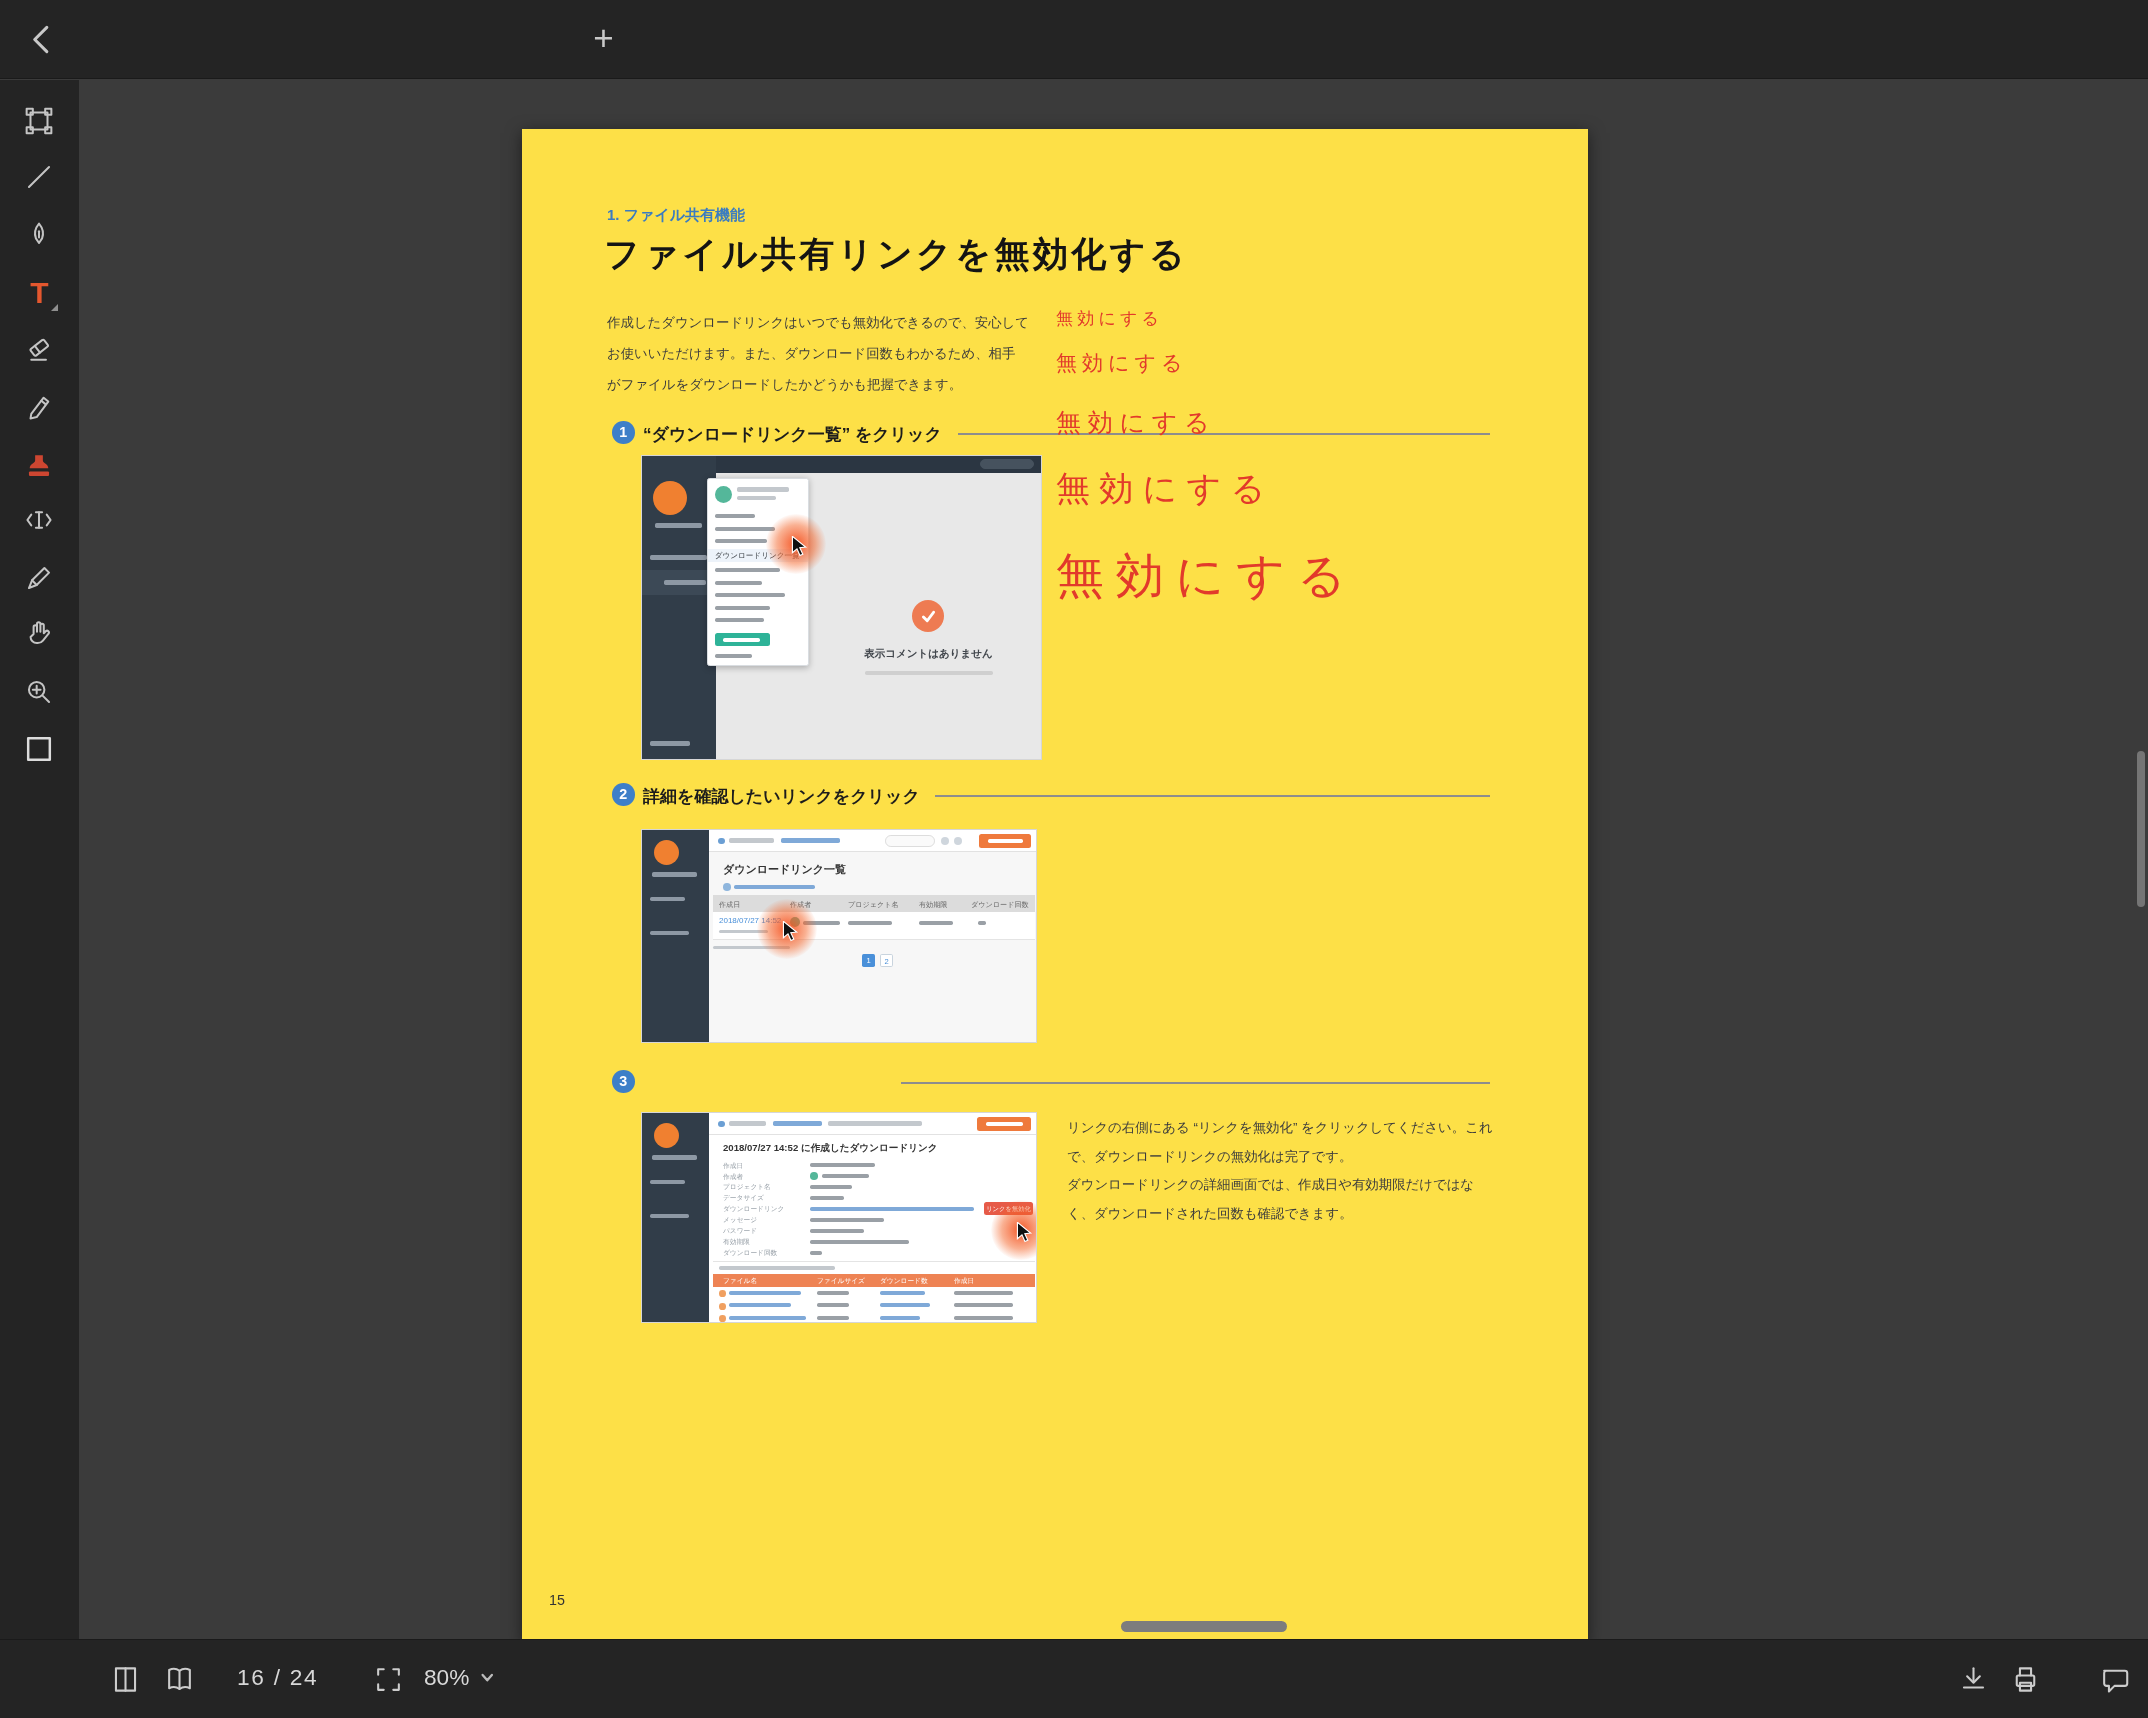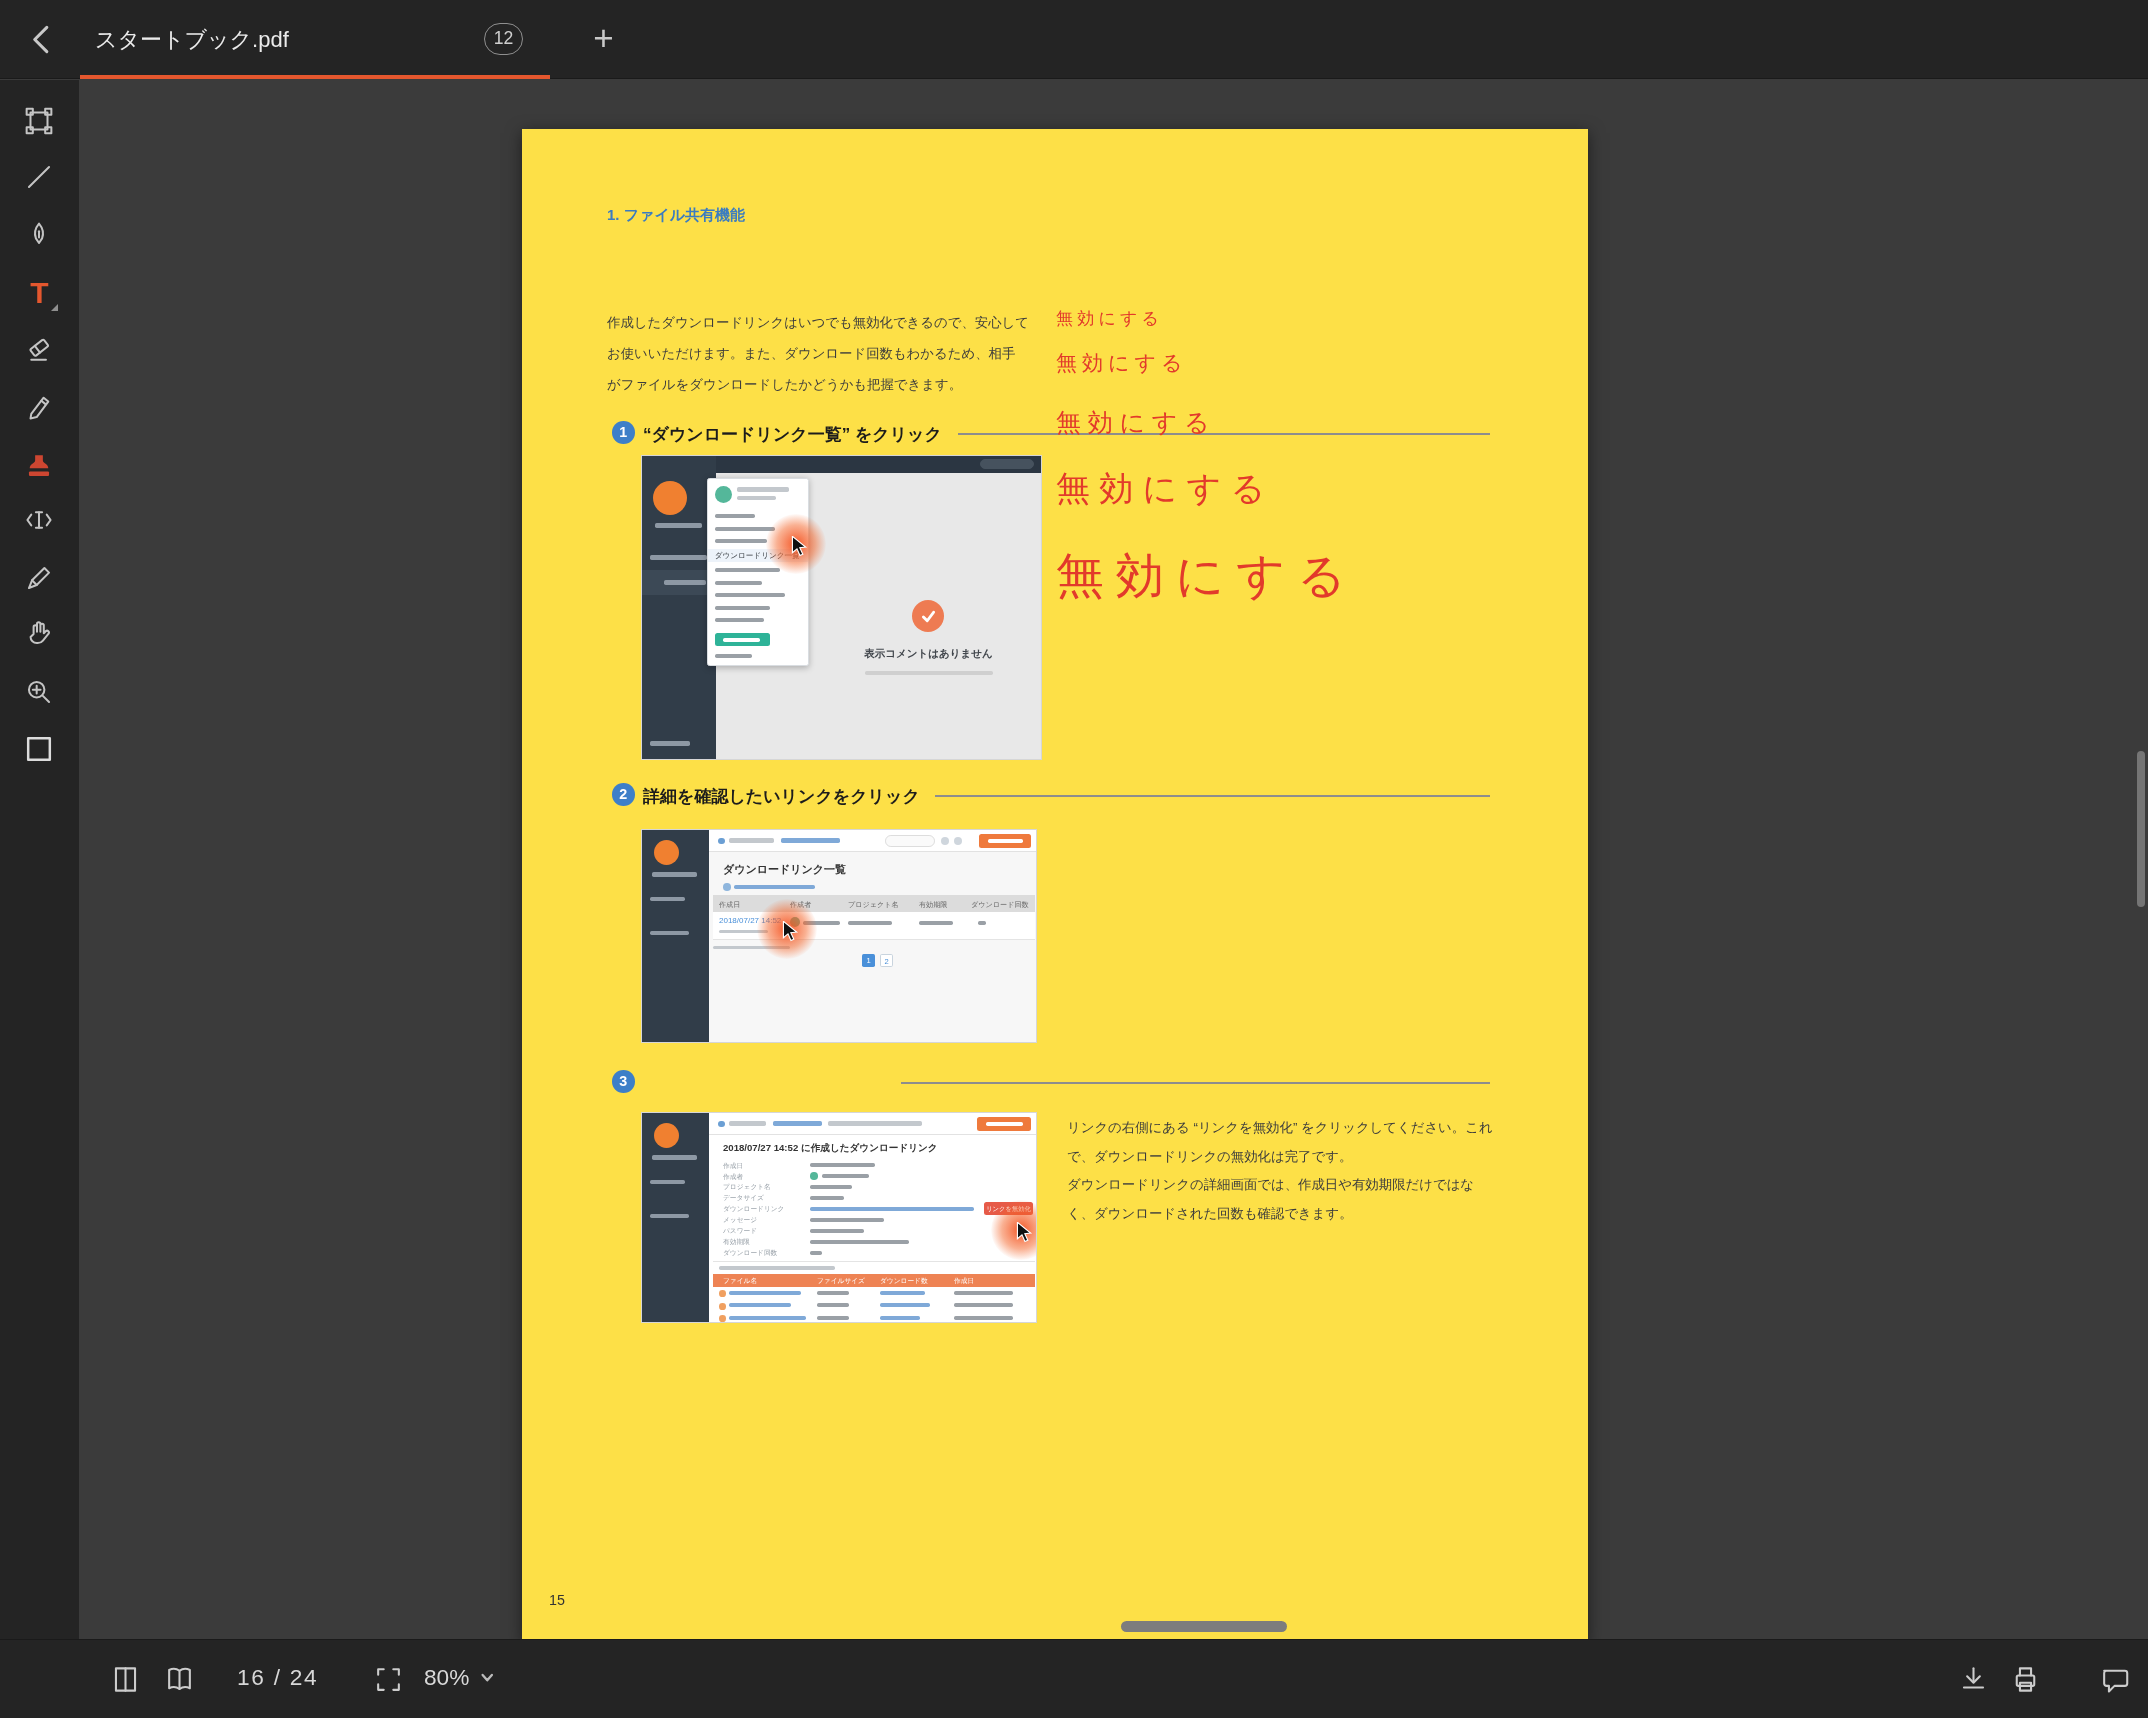--- a/index.html
+++ b/index.html
@@ -98,25 +98,20 @@
 <body>
 
 <div class="app">
 
   <header class="topbar">
     <button class="back">
       <svg width="45" height="45" viewBox="0 0 52 52">
           <polyline points="31,12 17,26 31,40" stroke="#c8c8c8" fill="none" stroke-width="3.5" stroke-linecap="round" stroke-linejoin="round"></polyline>
         </svg>
     </button>
-    <div class="tab">
-      <span class="tab-title">スタートブック.pdf</span>
-      <span class="tab-badge">12</span>
-      <span class="tab-underline"></span>
-    </div>
     <button class="newtab">+</button>
   </header>
 
   <aside class="toolrail">
     <button class="tool" style="top:21px">
       <svg width="34" height="34" viewBox="0 0 44 44">
           <rect x="11" y="11" width="22" height="22"></rect>
           <rect x="6" y="6" width="8" height="8"></rect>
           <rect x="30" y="6" width="8" height="8"></rect>
           <rect x="6" y="30" width="8" height="8"></rect>
@@ -191,20 +186,21 @@
       <svg width="34" height="34" viewBox="0 0 44 44">
           <rect x="8" y="8" width="28" height="28" stroke="#dcdcdc" stroke-width="3.2"></rect>
         </svg>
     </button>
   </aside>
 
   <main class="viewer">
     <div class="page">
 
       <div class="sec-label">1. ファイル共有機能</div>
+      <div class="doc-title">ファイル共有リンクを無効化する</div>
       <div class="intro">作成したダウンロードリンクはいつでも無効化できるので、安心して
 お使いいただけます。また、ダウンロード回数もわかるため、相手
 がファイルをダウンロードしたかどうかも把握できます。</div>
 
       <div class="stepnum" style="left:90px;top:292px">1</div>
       <div class="stephead" style="left:121px;top:294px">“ダウンロードリンク一覧” をクリック</div>
       <div class="rule" style="left:436px;top:304px;width:532px"></div>
 
       <div class="shot" style="left:119px;top:326px;width:401px;height:305px">
         <div class="s-side" style="width:74px"></div>

